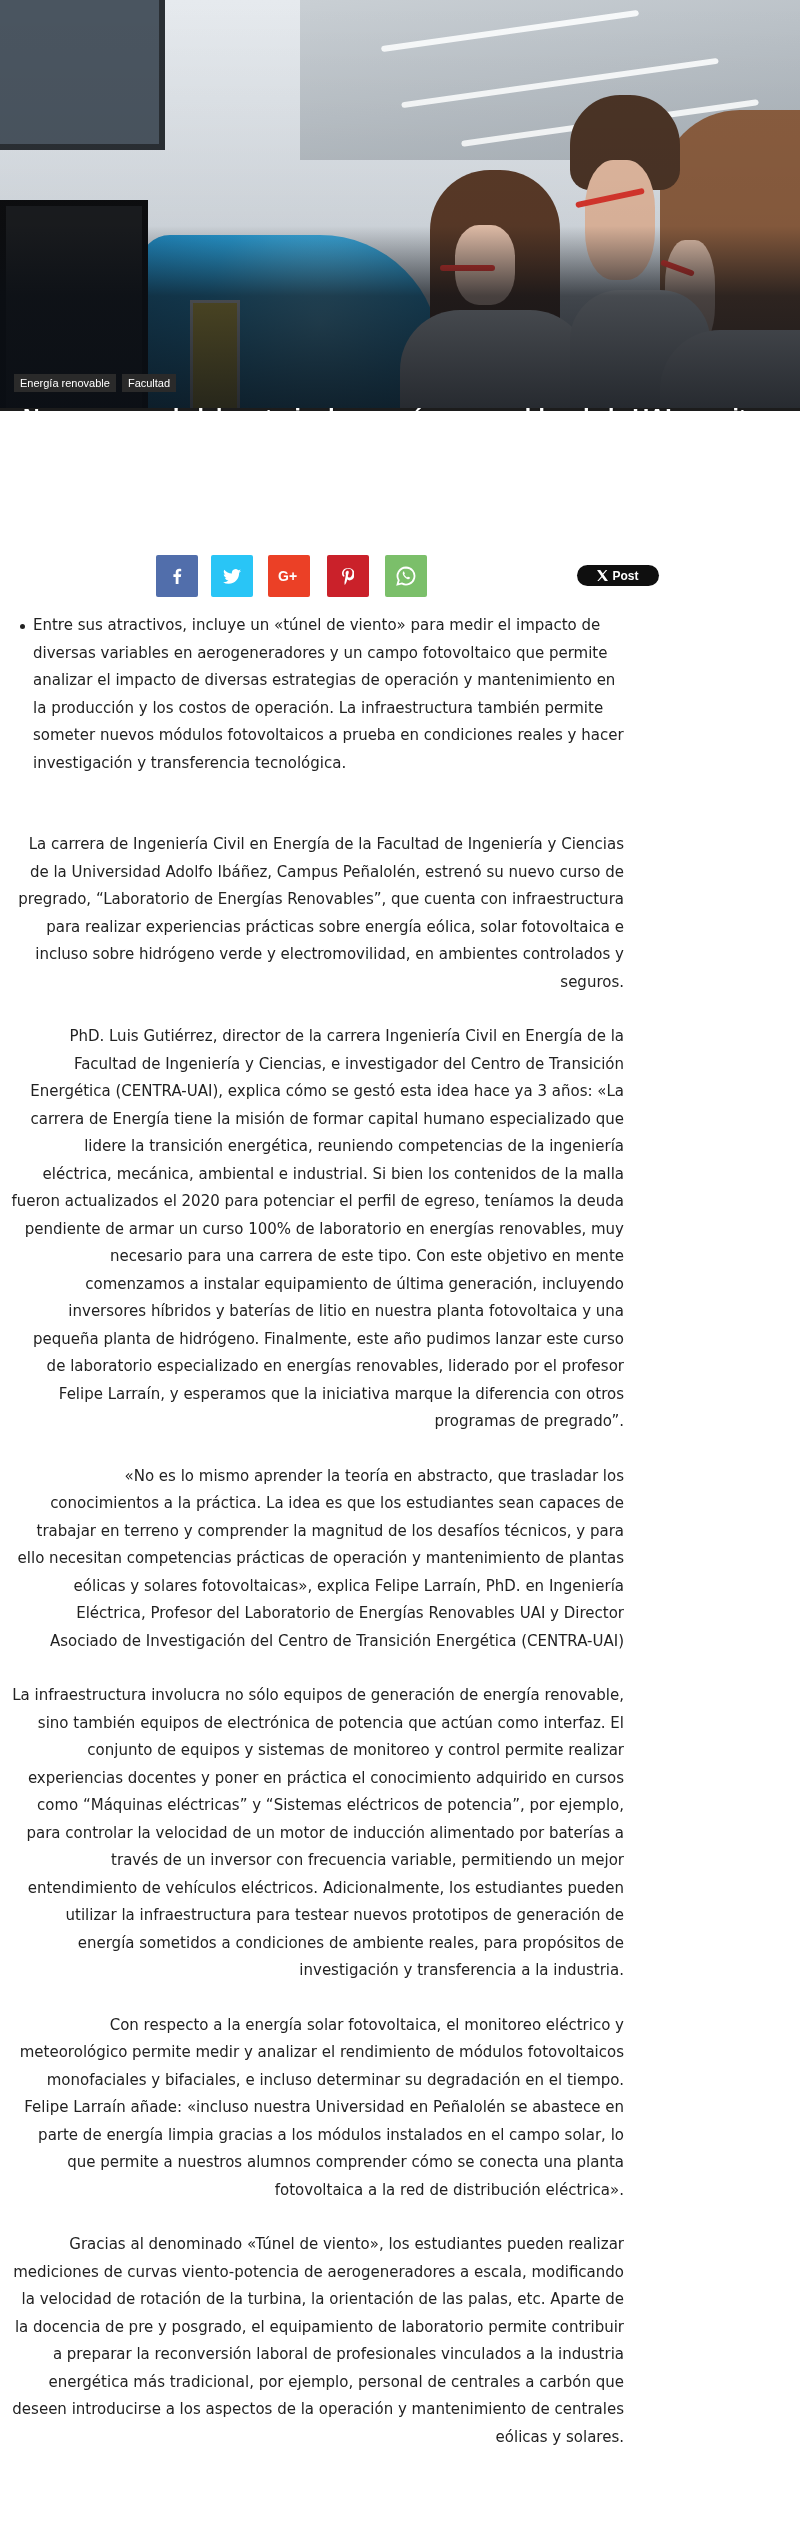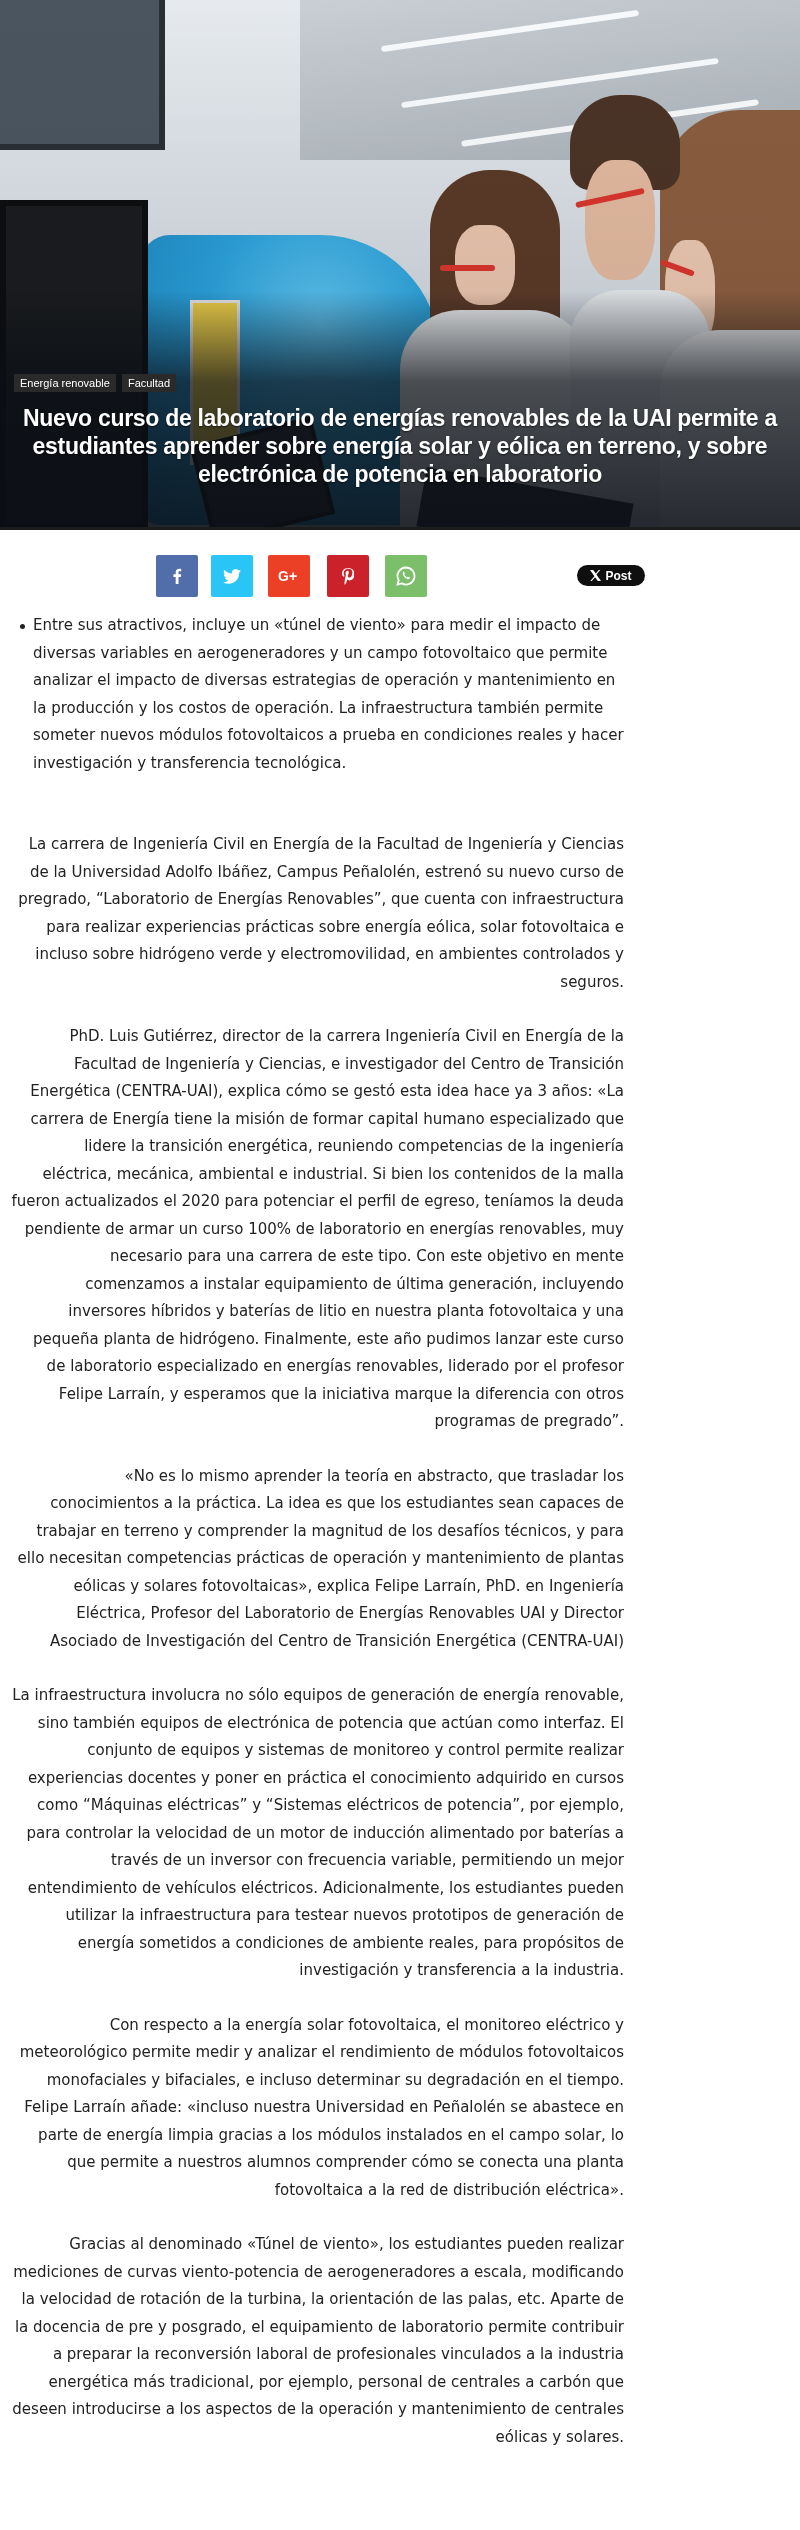--- a/index.html
+++ b/index.html
@@ -1,20 +1,20 @@
 <!DOCTYPE html>
 <html><head>
   <meta charset="utf-8">
   <style>
     * { box-sizing: border-box; margin: 0; padding: 0; }
     html, body { width: 800px; background: #ffffff; }
     body { font-family: "DejaVu Sans", sans-serif; color: #222222; height: 2530px; overflow: hidden; }
 
     .hero {
-      position: relative; width: 800px; height: 530px; overflow: hidden;
+      position: relative; width: 800px; height: 411px; overflow: hidden;
       background: #cfd8e0;
     }
     .hero-bg { position: absolute; inset: 0; }
     .hero-bg .wall { position: absolute; left: 0; top: 0; width: 800px; height: 530px;
       background: linear-gradient(180deg, #e6eaee 0%, #d7dde3 40%, #bcc6cf 100%); }
     .hero-bg .ceiling { position: absolute; left: 300px; top: 0; width: 500px; height: 160px;
       background: linear-gradient(170deg, #c9cfd4 0%, #a9b1b8 100%); }
     .hero-bg .light { position: absolute; height: 6px; background: #f7f9fa; border-radius: 3px; transform: rotate(-8deg); }
     .hero-bg .window { position: absolute; left: 0; top: 0; width: 165px; height: 150px; background: #4a5560; border: 6px solid #2a2f34; border-left: none; border-top: none; }
     .hero-bg .tunnel { position: absolute; left: 140px; top: 235px; width: 300px; height: 290px;
@@ -47,21 +47,21 @@
     .meta { display: flex; align-items: center; font-family: "Liberation Sans", sans-serif; font-size: 11.5px; color: #ffffff; }
     .meta .by { margin-right: 4px; }
     .meta .author { font-weight: 700; margin-right: 6px; color: #ffffff; text-decoration: none; }
     .meta .sep { margin-right: 6px; }
     .meta .date { margin-right: 24px; }
     .meta .stat { display: flex; align-items: center; margin-right: 24px; }
     .meta .stat svg { margin-right: 6px; }
     .share-btn { position: absolute; top: 555px; width: 42px; height: 42px; border-radius: 2px;
       display: flex; align-items: center; justify-content: center; color: #ffffff; }
     .share-btn svg { display: block; }
-    .xpost { position: absolute; left: 577px; top: 565px; width: 68px; height: 21px; border-radius: 11px; background: #0f0f0f;
+    .xpost { position: absolute; left: 577px; top: 565px; width: 82px; height: 21px; border-radius: 11px; background: #0f0f0f;
       color: #ffffff; font-family: "Liberation Sans", sans-serif; font-size: 12px; font-weight: 700;
       display: flex; align-items: center; justify-content: center; gap: 4px; }
 
     .article { position: absolute; left: 0; top: 612px; width: 636px; padding: 0 12px 0 11px;
       font-family: "DejaVu Sans", sans-serif; font-size: 15px; line-height: 27.5px; color: #222222; }
     .article ul { list-style: none; margin: 0 0 0 0; padding-left: 22px; }
     .article ul li { position: relative; }
     .article ul li::before { content: ""; position: absolute; left: -13px; top: 12px; width: 5px; height: 5px; border-radius: 50%; background: #222; }
     .article p { margin: 0; text-align: right; }
     .article .b { font-weight: 400; }

